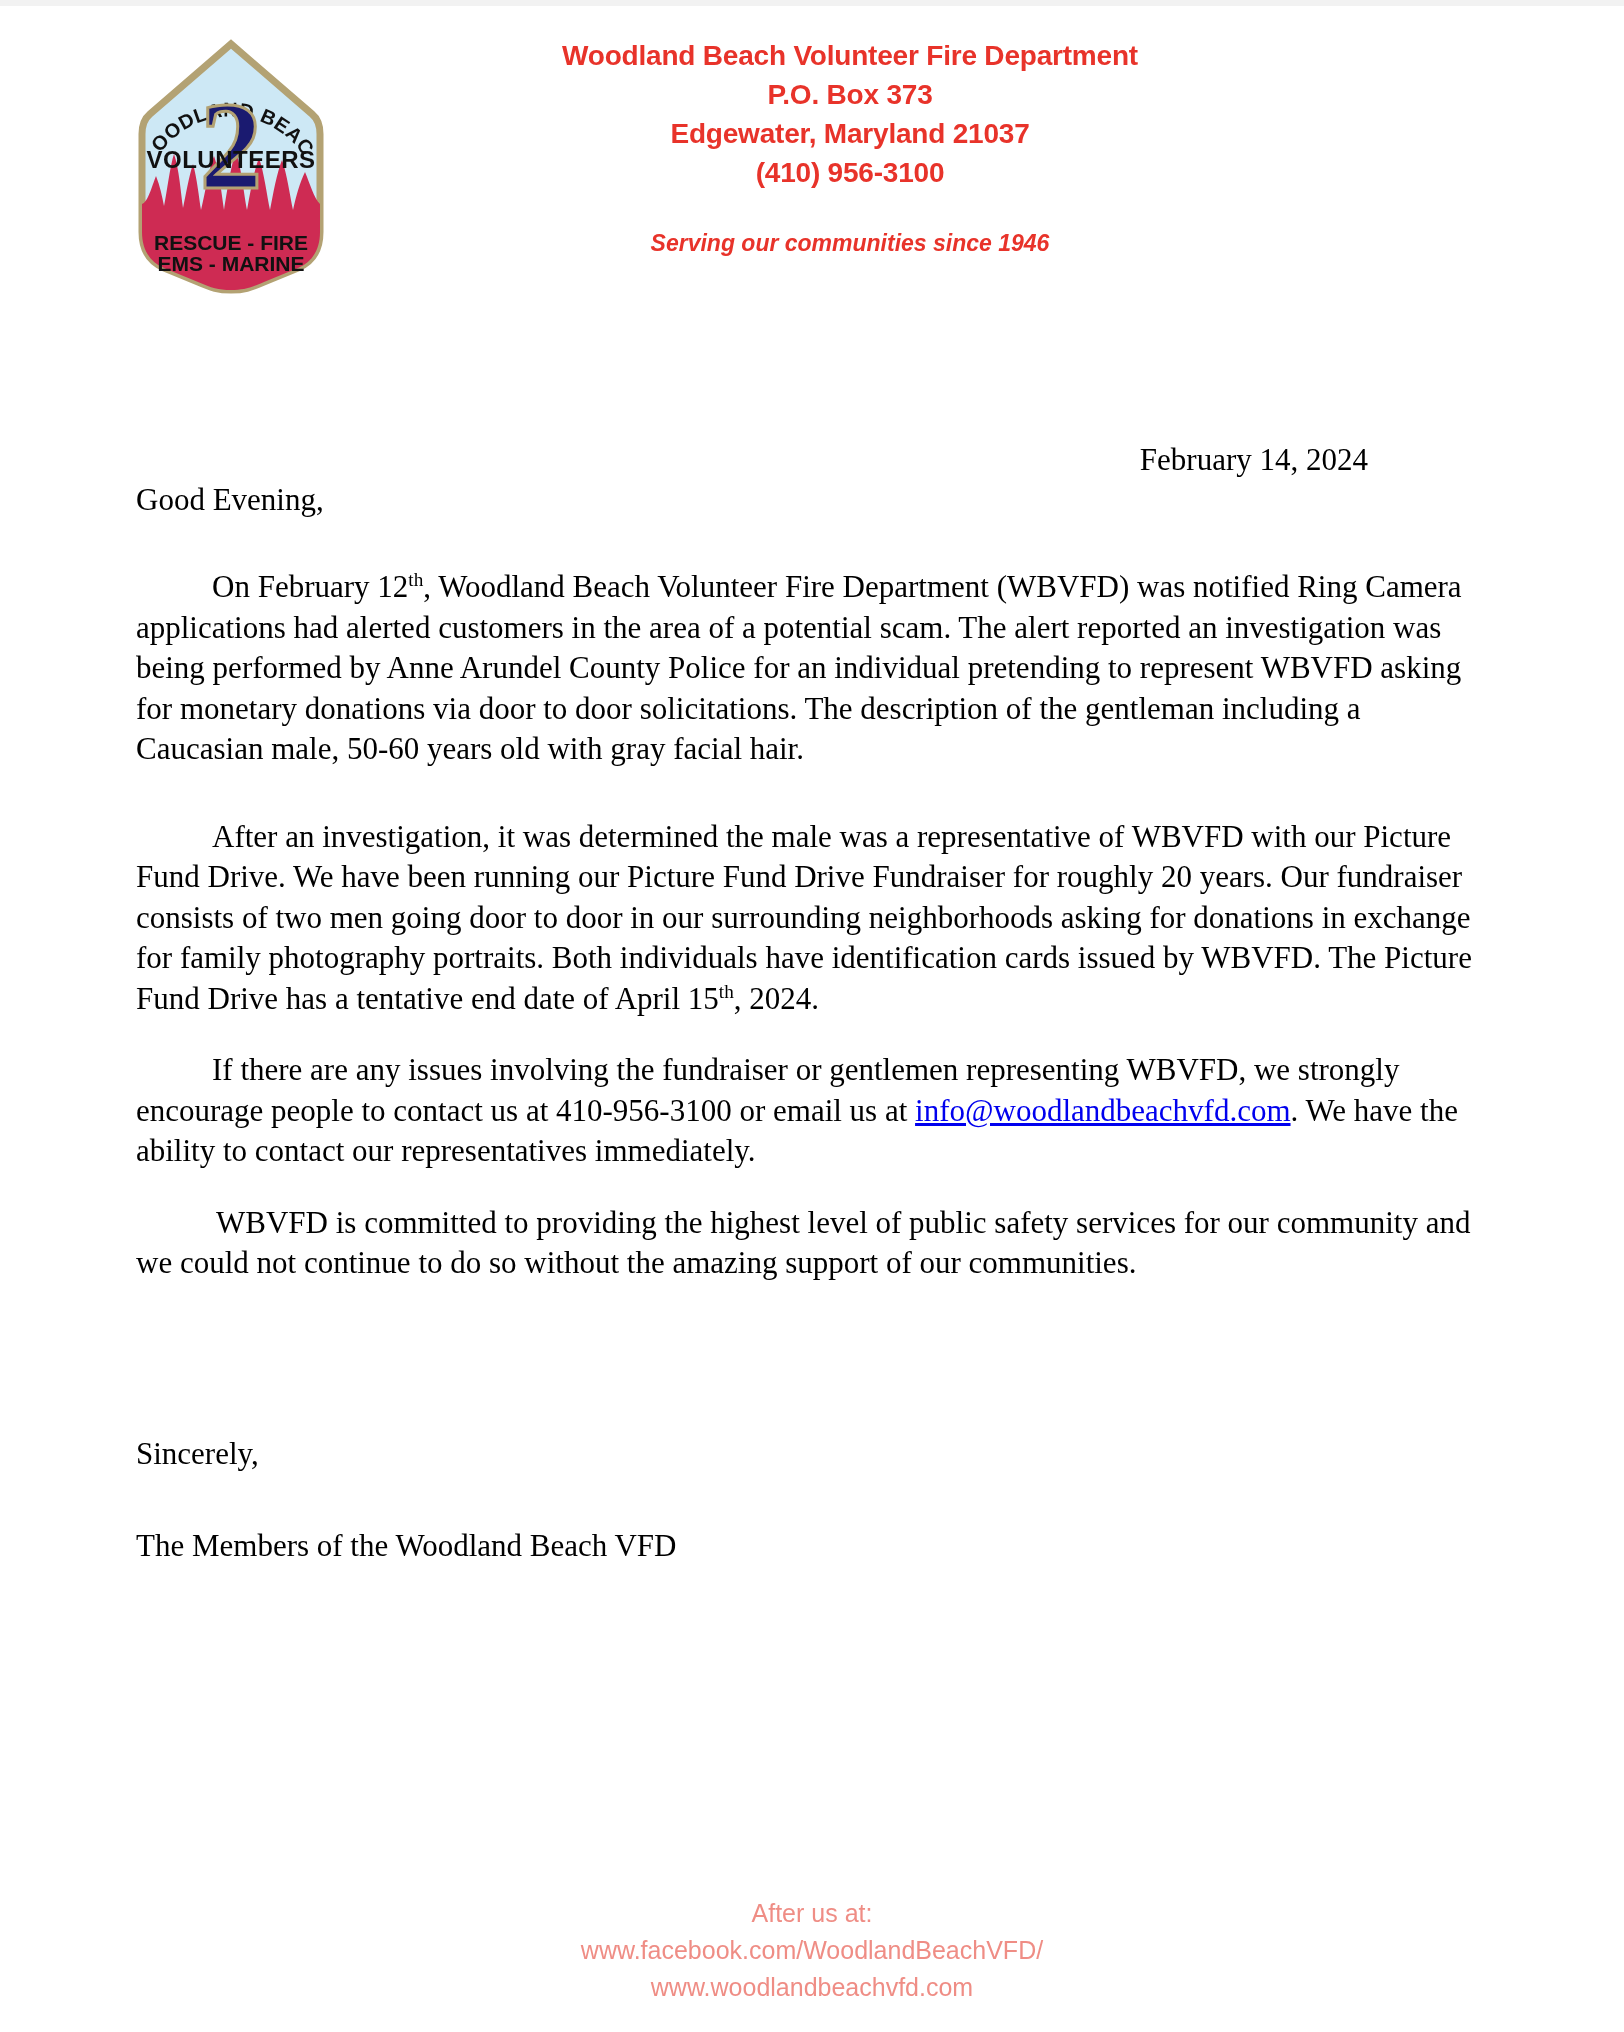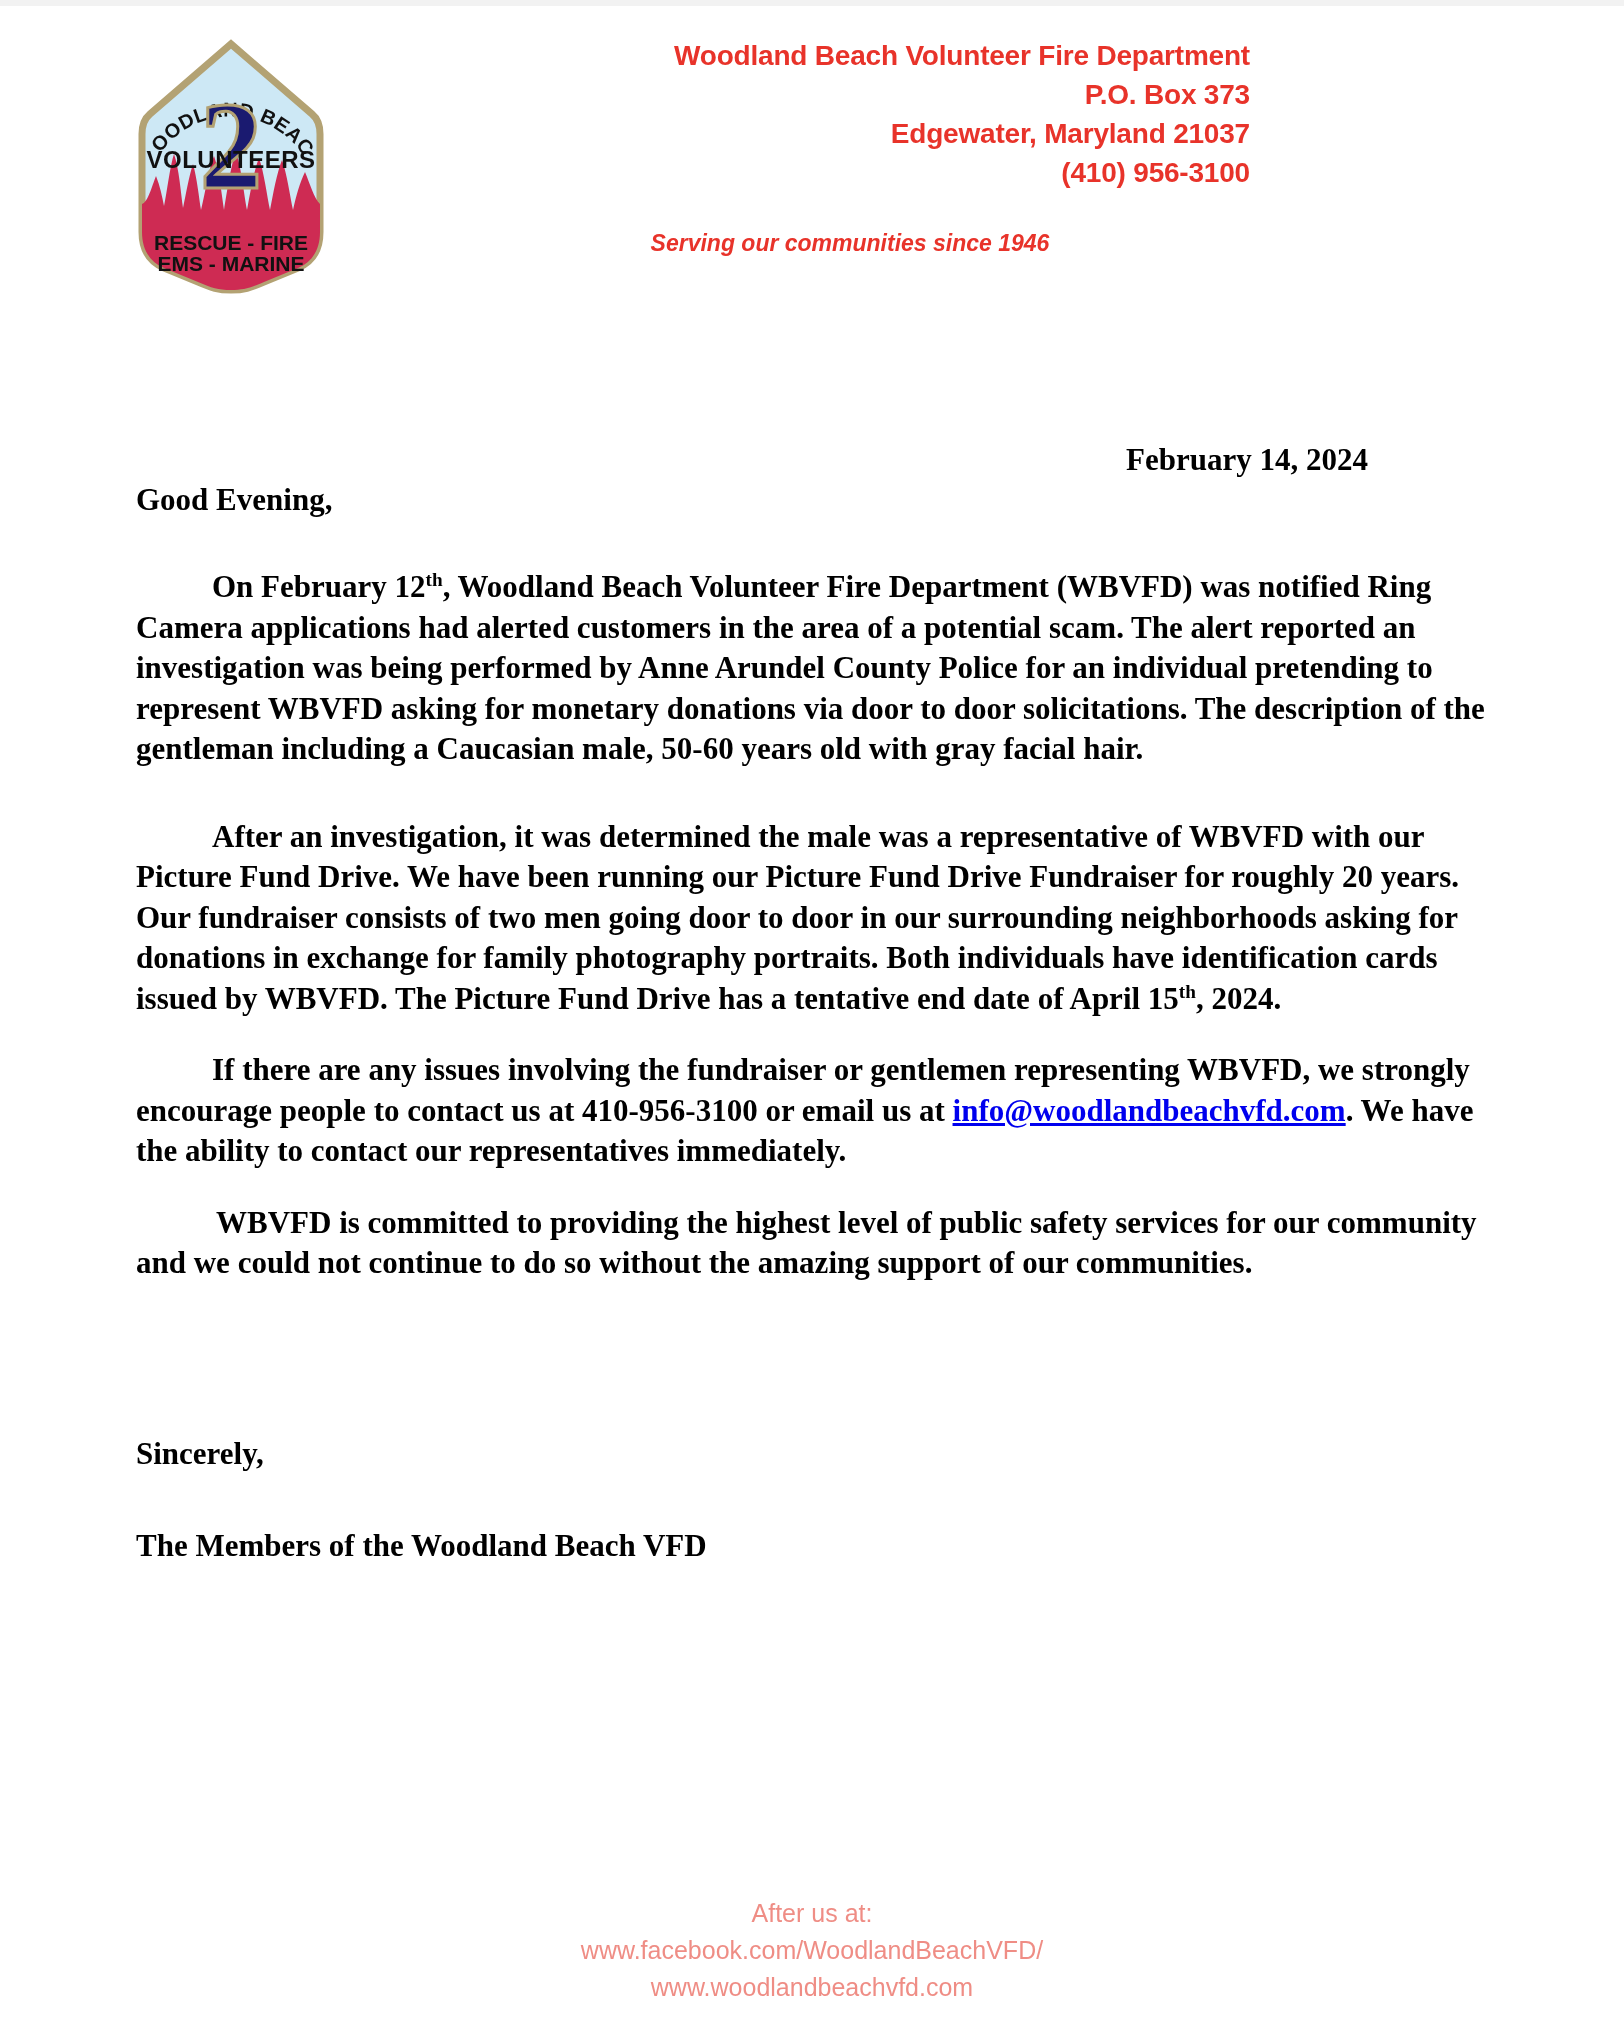--- a/index.html
+++ b/index.html
@@ -53,39 +53,37 @@
     width: 800px;
     text-align: center;
   }
   .org-line {
     font-family: "Liberation Sans", "DejaVu Sans", sans-serif;
     font-weight: bold;
     color: #e8332a;
     font-size: 28px;
     line-height: 39px;
     letter-spacing: -0.2px;
-    text-align: right;
   }
   .tagline {
     margin-top: 36px;
     font-family: "Liberation Sans", "DejaVu Sans", sans-serif;
     font-weight: bold;
     font-style: italic;
     color: #e8332a;
     font-size: 23px;
     line-height: 30px;
   }
 
   
   .letter {
     position: absolute;
     left: 136px;
     right: 136px;
     top: 440px;
-    font-weight: bold;
   }
 
   .date-line {
     text-align: right;
     padding-right: 120px;
     font-size: 31px;
     line-height: 40px;
     color: #000;
   }
 

